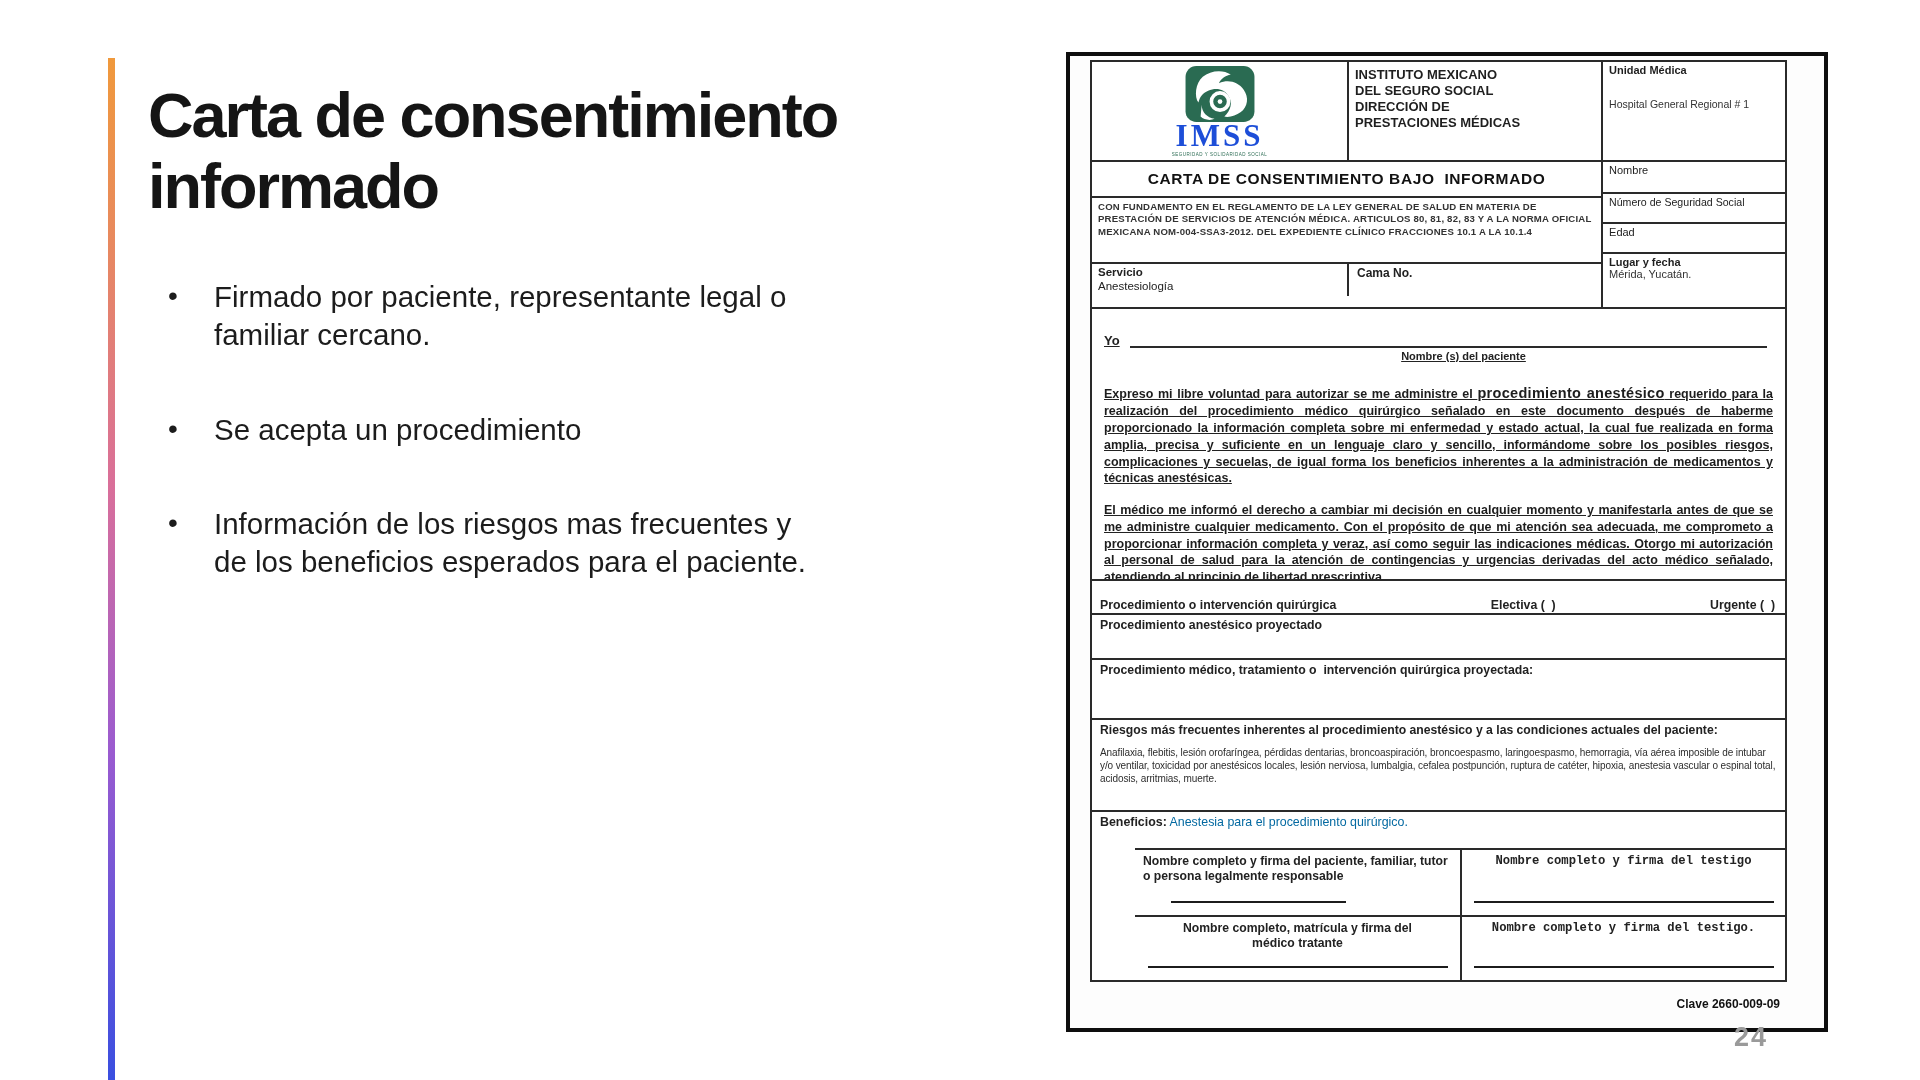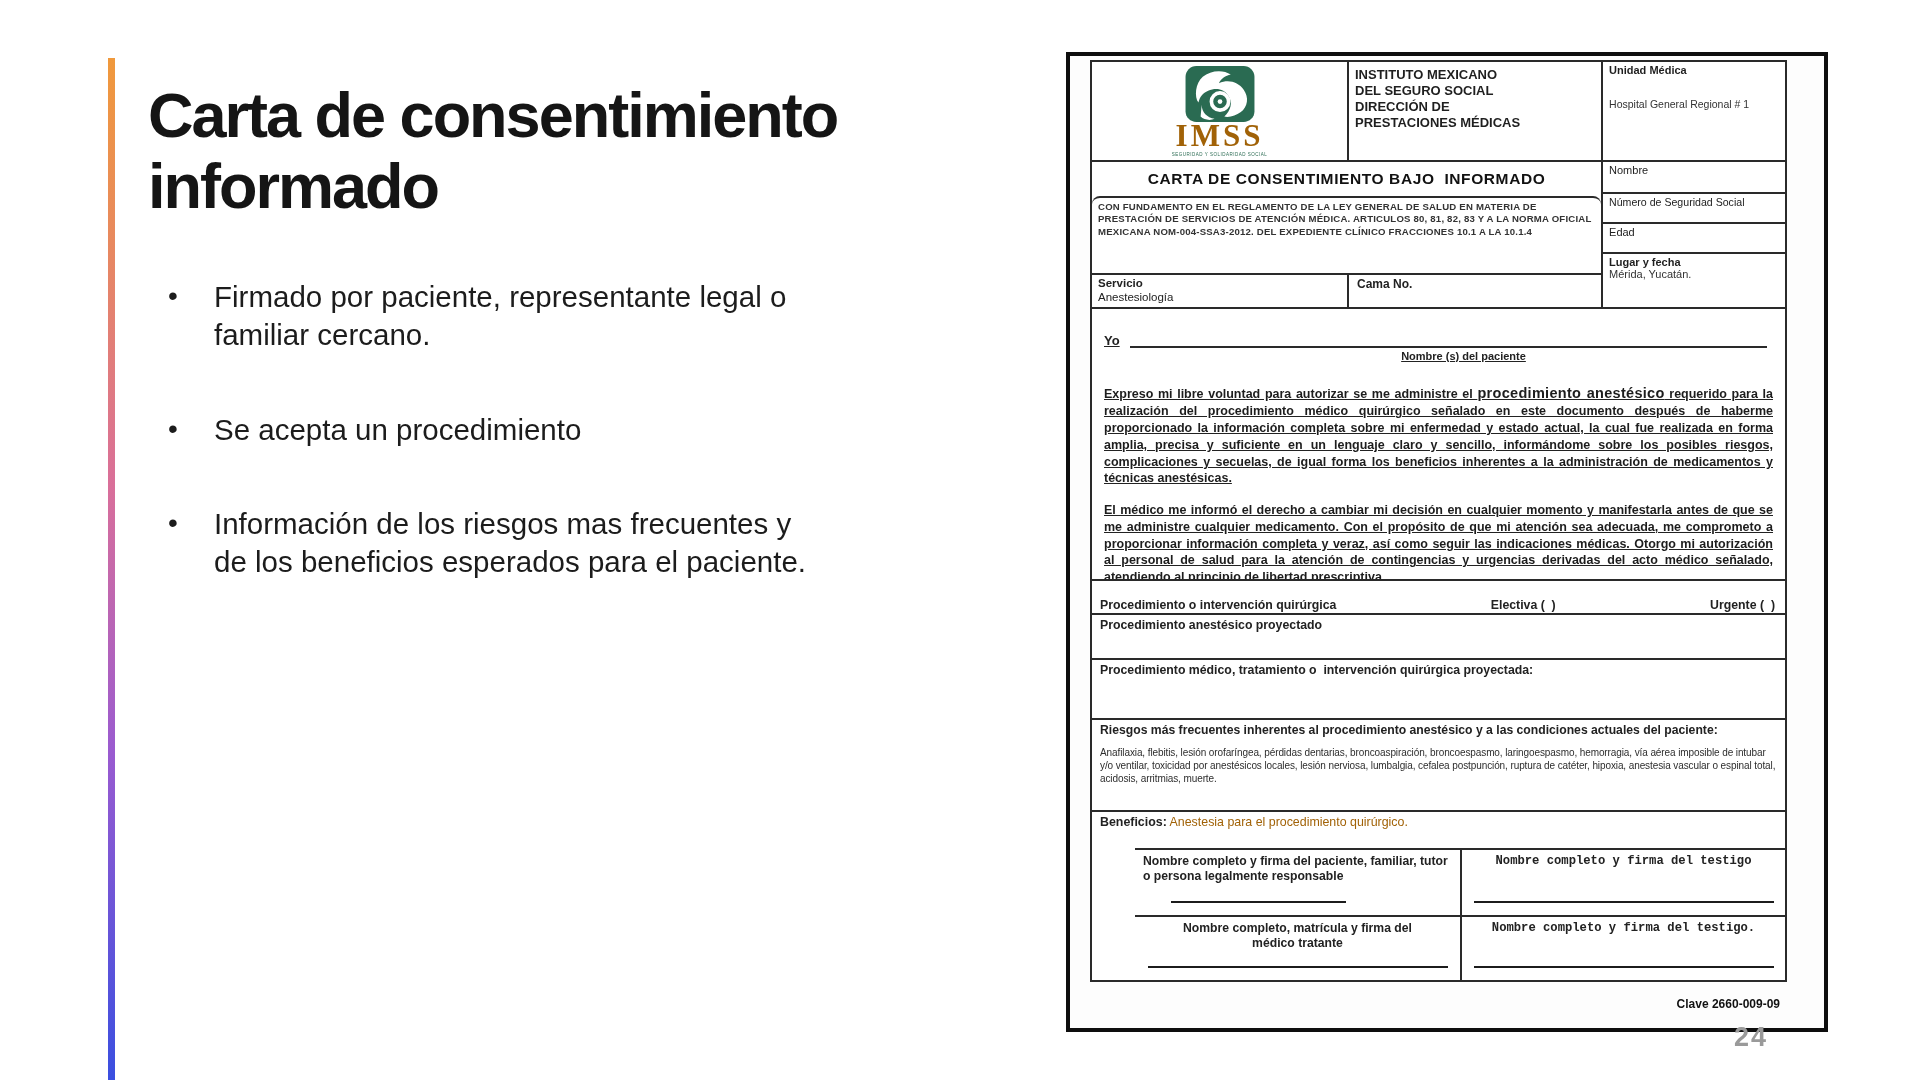--- a/index.html
+++ b/index.html
@@ -44,27 +44,27 @@
   }
   .sheet * { box-sizing:border-box; }
   .row { border-top:2px solid #2a2a2a; }
 
   .top-section { display:flex; height:245px; }
   .left-block { width:512px; display:flex; flex-direction:column; }
   .right-block { width:185px; border-left:2px solid #2a2a2a; display:flex; flex-direction:column; }
 
   .header-row { height:98px; display:flex; }
   .logo-cell { width:255px; display:flex; flex-direction:column; align-items:center; padding-top:4px; }
-  .imss-word { font-family:"Liberation Serif", serif; font-weight:bold; font-size:31px; letter-spacing:3px; color:#a16207; line-height:1; margin-top:-2px; }
+  .imss-word { font-family:"Liberation Serif", serif; font-weight:bold; font-size:31px; letter-spacing:3px; color:#1d4ed8; line-height:1; margin-top:-2px; }
   .imss-motto { font-size:4.5px; color:#2A6B52; letter-spacing:0.5px; margin-top:1px; }
   .inst-cell { flex:1; border-left:2px solid #2a2a2a; padding:5px 6px; font-weight:bold; font-size:13px; line-height:1.22; color:#1f1f1f; }
 
   .title-row { height:36px; display:flex; align-items:center; justify-content:center;
     font-weight:bold; font-size:15.5px; letter-spacing:0.6px; color:#111; }
-  .legal-row { height:77px; padding:3px 6px; font-weight:bold; font-size:9.6px; line-height:1.3; letter-spacing:0.2px; color:#333;border-radius:8px; }
+  .legal-row { height:66px; padding:3px 6px; font-weight:bold; font-size:9.6px; line-height:1.3; letter-spacing:0.2px; color:#333; }
   .servicio-row { height:34px; display:flex; }
   .servicio-cell { width:255px; padding:1px 6px; font-size:11.5px; line-height:1.25; }
   .servicio-cell .lbl { font-weight:bold; }
   .cama-cell { flex:1; border-left:2px solid #2a2a2a; padding:2px 8px; font-weight:bold; font-size:12px; }
 
   .rb-cell { padding:2px 6px; font-size:11px; }
   .rb-cell .lbl { font-weight:bold; color:#1f1f1f; }
   .rb-cell .val { font-weight:normal; color:#333; }
   .rb-umedica { height:98px; }
   .rb-umedica .val { margin-top:22px; font-size:10.5px; }
@@ -84,21 +84,21 @@
 
   .proc-row { height:34px; display:flex; align-items:center; justify-content:space-between;
     padding:16px 10px 0 8px; font-weight:bold; font-size:12.3px; }
   .anest-row { height:45px; padding:3px 8px; font-weight:bold; font-size:12.3px; }
   .medico-row { height:60px; padding:3px 8px; font-weight:bold; font-size:12.3px; }
   .riesgos-row { height:92px; padding:3px 8px 0 8px; }
   .riesgos-label { font-weight:bold; font-size:12.2px; line-height:1.25; }
   .riesgos-text { margin-top:9px; font-size:10px; line-height:1.28; color:#2e2e2e; letter-spacing:-0.1px; }
   .beneficios-row { height:38px; padding:3px 8px; font-size:12.4px; }
   .beneficios-row .lbl { font-weight:bold; }
-  .beneficios-row .val { color:#a16207;text-align:center; }
+  .beneficios-row .val { color:#0369a1;text-align:center; }
 
   .sig-table { height:132px; display:flex;margin-left:43px; }
   .sig-col { width:50%; display:flex; flex-direction:column; }
   .sig-col.right { border-left:2px solid #2a2a2a;font-family:Liberation Mono, monospace; }
   .sig-cell { height:82px; padding:4px 8px; display:flex; flex-direction:column; font-weight:bold; font-size:12.2px; line-height:1.25; }
   .sig-cell.bottom { border-top:2px solid #2a2a2a; }
   .sig-cell .centered { text-align:center; }
   .sig-line { border-bottom:2.5px solid #1c1c1c; }
   .sig-line.short { width:175px; margin:16px 0 0 28px; }
   .sig-line.long  { width:300px; margin:auto auto 8px auto; }

